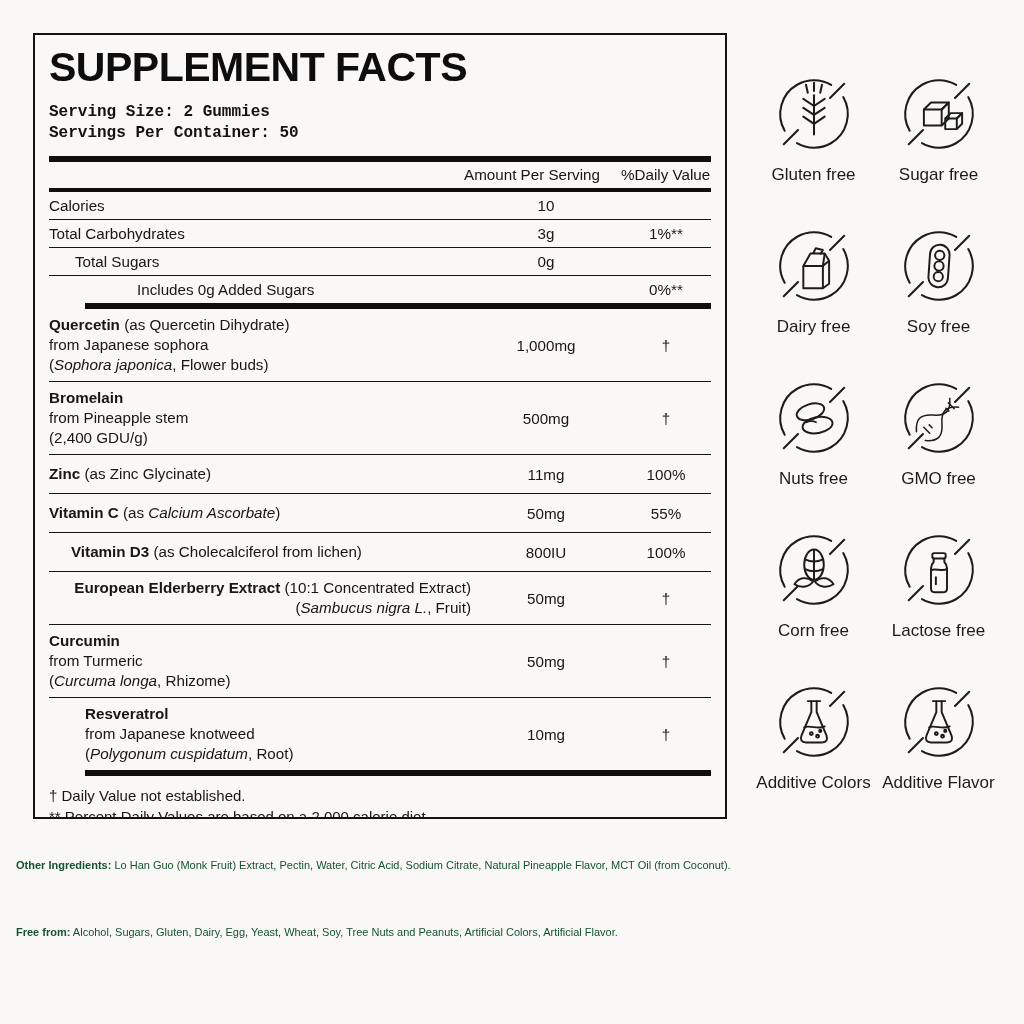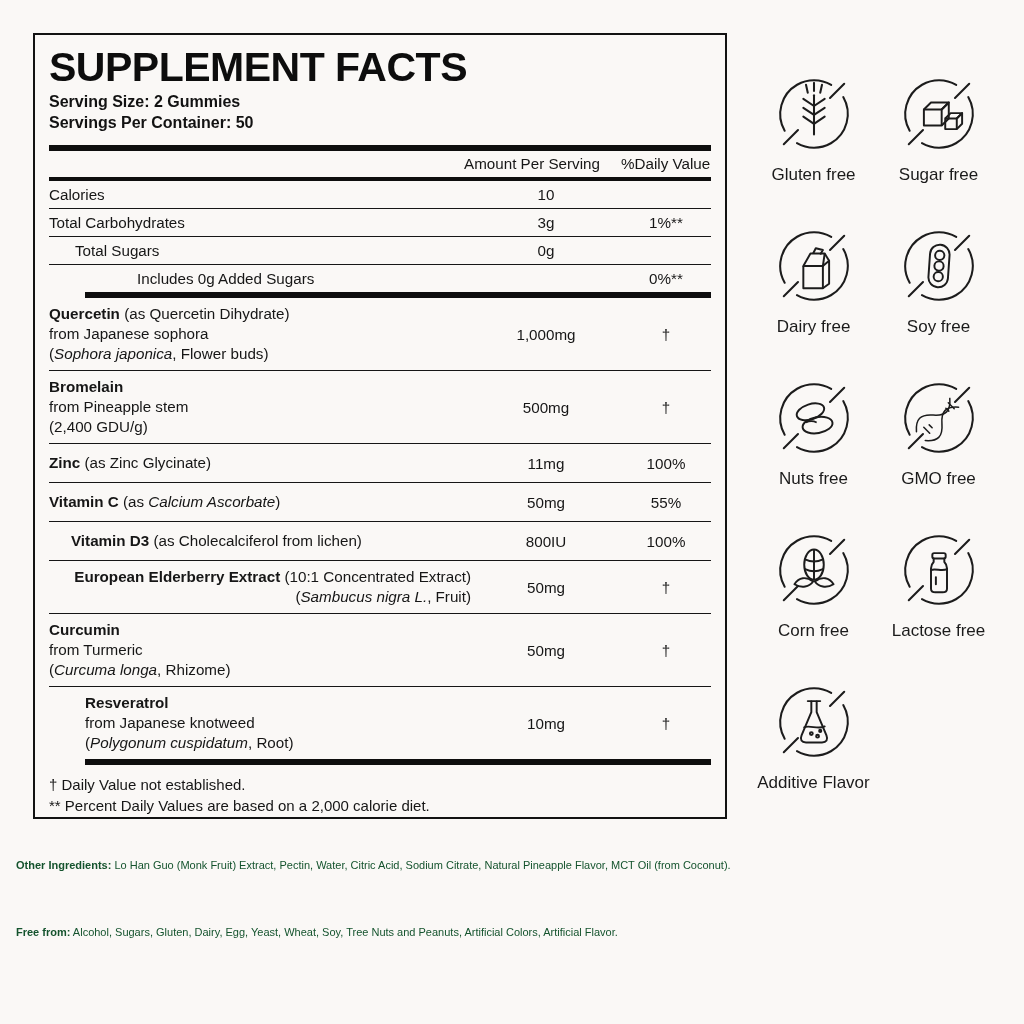--- a/index.html
+++ b/index.html
@@ -18,21 +18,21 @@
     position:absolute; left:33px; top:33px;
     width:694px; height:786px;
     border:2px solid #121212;
     padding:8px 14px 6px 14px;
     overflow:hidden;
   }
   .panel-title {
     font-size:41px; font-weight:900; letter-spacing:-0.5px;
     line-height:48px; color:#0d0d0d;
   }
-  .serving-info { margin-top:0; }
+  .serving-info { margin-top:11px;font-family:Liberation Mono, monospace; }
   .serving-line { font-size:16px; font-weight:700; line-height:21px; color:#121212; }
 
   .bar { background:#0e0e0e; }
   .bar-top { height:6px; margin-top:12px; }
   .bar-mid { height:4px; }
 
   .cols-header { display:flex; align-items:center; padding:4px 0 5px 0; }
   .ch-spacer { flex:1; }
   .ch-amount { width:150px; text-align:center; font-size:15.2px; position:relative; left:-14px; white-space:nowrap; }
   .ch-dv { width:90px; text-align:left; font-size:15.2px; white-space:nowrap; }
@@ -355,20 +355,26 @@
       <div class="badge">
         <svg viewBox="0 0 90 90">
           <use href="#sym-milk-bottle"></use>
         </svg>
         <div class="badge-label">Lactose free</div>
       </div>
       <div class="badge">
         <svg viewBox="0 0 90 90">
           <use href="#sym-flask"></use>
         </svg>
+        <div class="badge-label">Additive Colors</div>
+      </div>
+      <div class="badge">
+        <svg viewBox="0 0 90 90">
+          <use href="#sym-flask"></use>
+        </svg>
         <div class="badge-label">Additive Flavor</div>
       </div>
     </div>
 
   <div class="bottom-text other-ingredients">
     <span class="bt-label">Other Ingredients:</span><span> Lo Han Guo (Monk Fruit) Extract, Pectin, Water, Citric Acid, Sodium Citrate, Natural Pineapple Flavor, MCT Oil (from Coconut).</span>
   </div>
 
   <div class="bottom-text free-from">
     <span class="bt-label">Free from:</span><span> Alcohol, Sugars, Gluten, Dairy, Egg, Yeast, Wheat, Soy, Tree Nuts and Peanuts, Artificial Colors, Artificial Flavor.</span>

